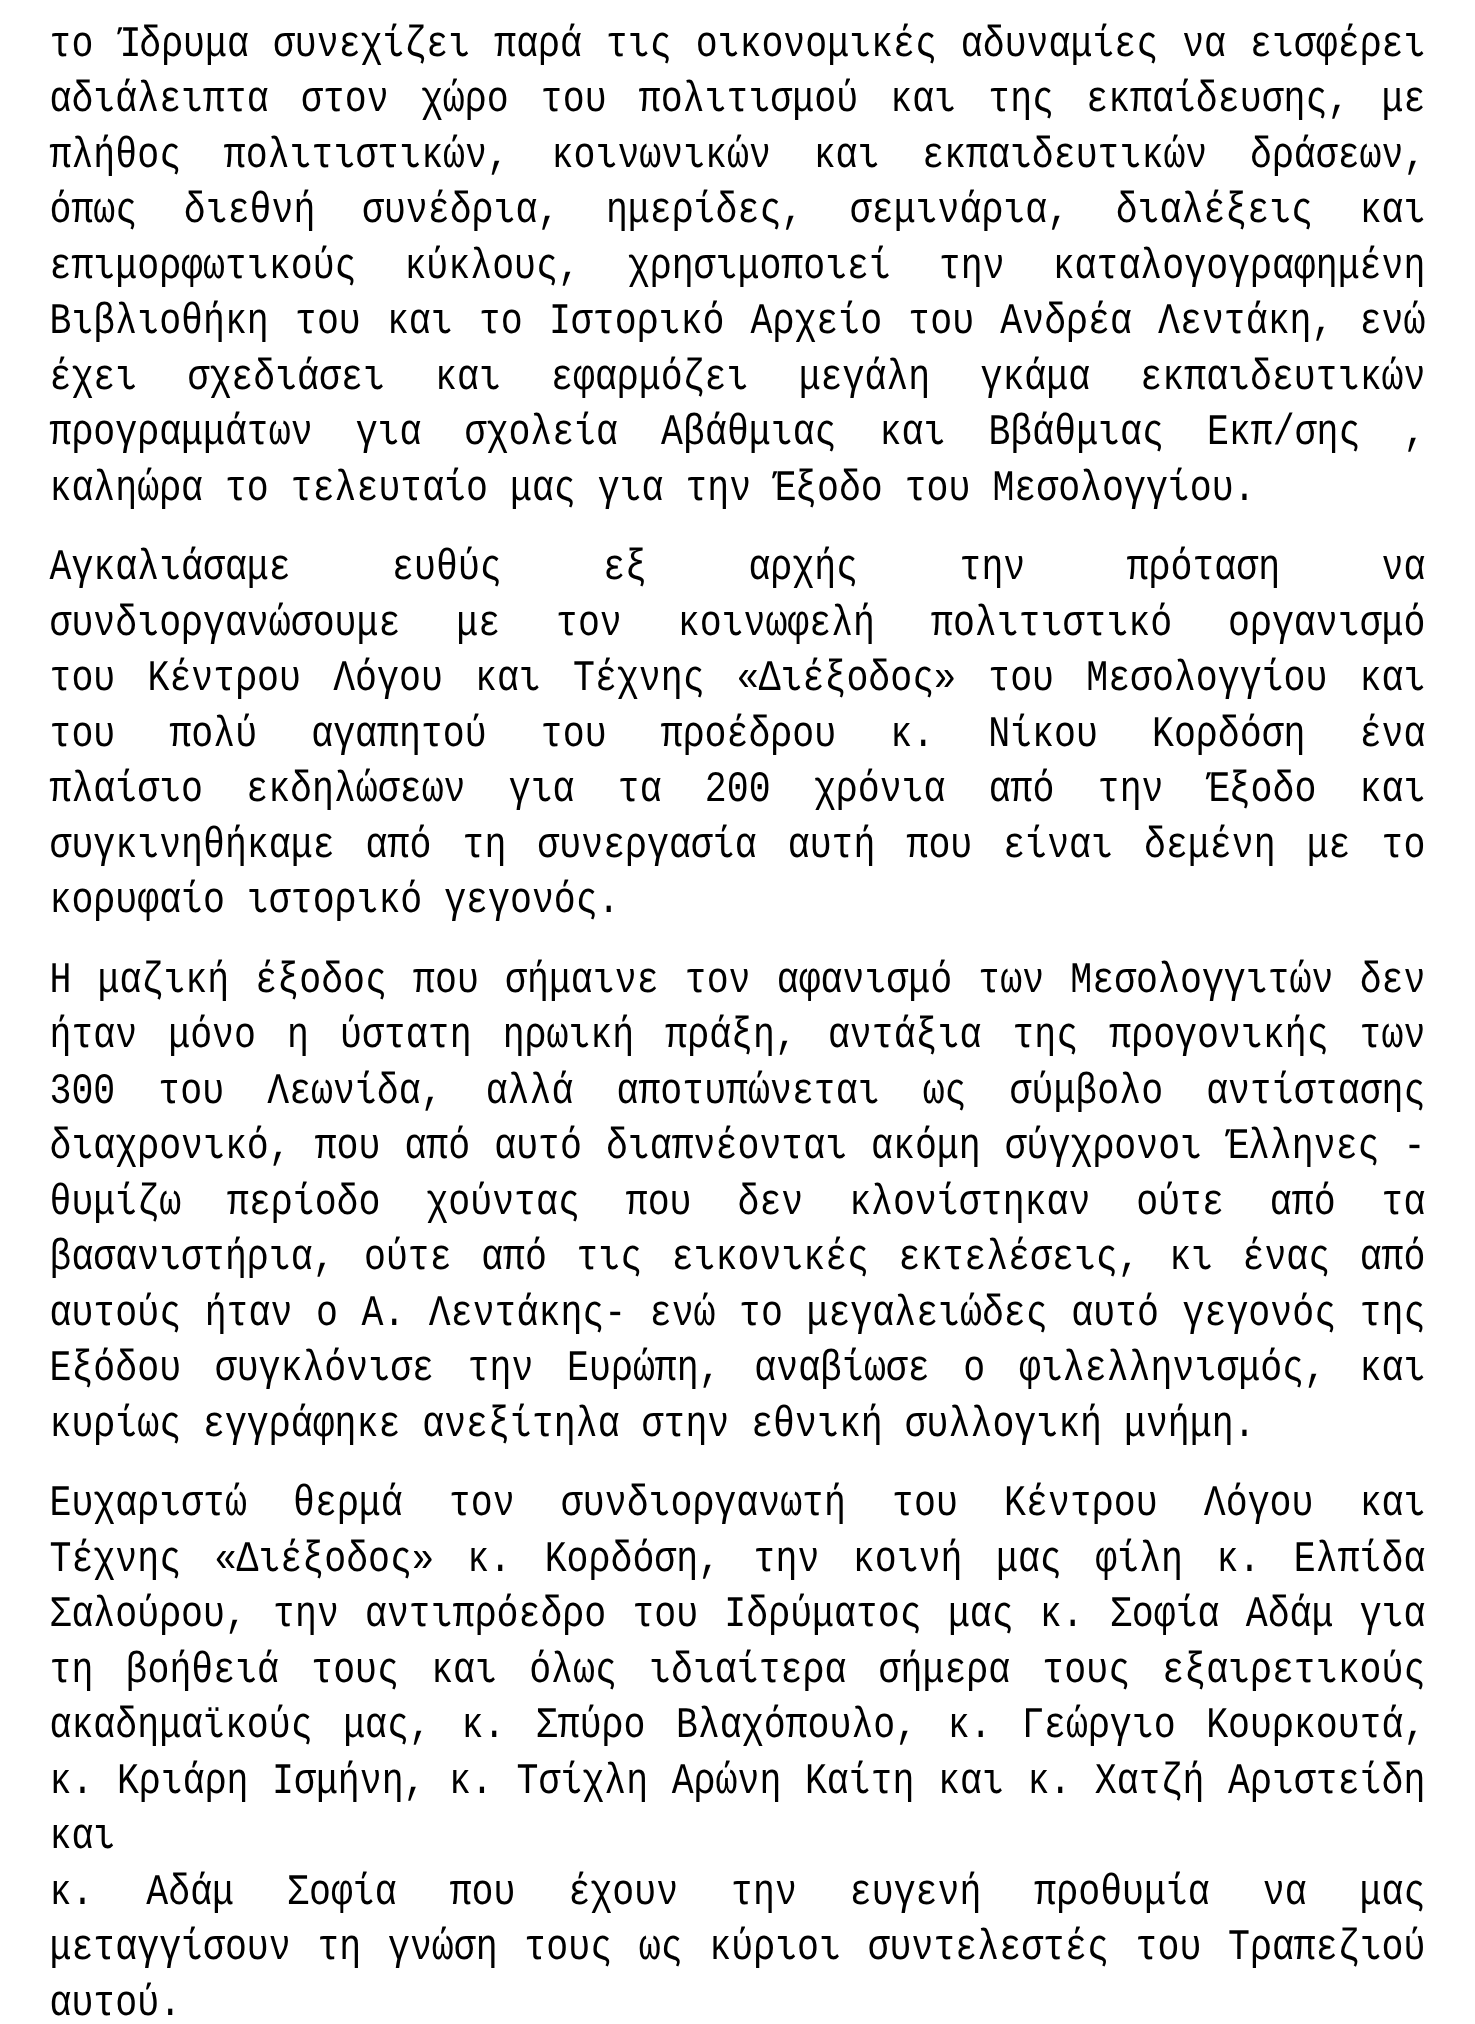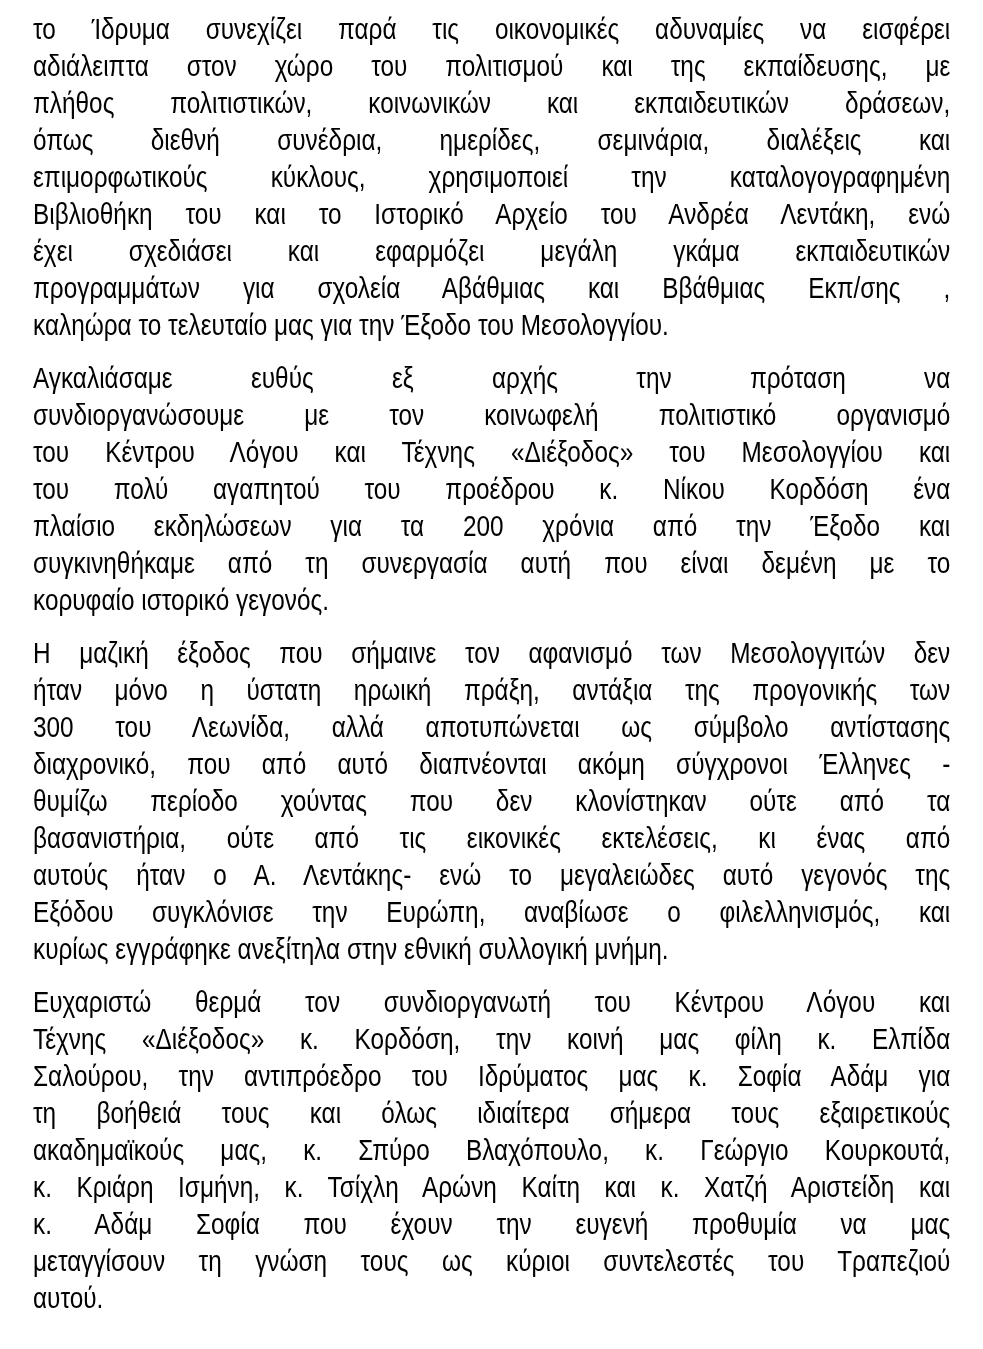--- a/index.html
+++ b/index.html
@@ -6,21 +6,21 @@
     margin: 0;
     padding: 0;
     background: #ffffff;
   }
   .page {
     position: relative;
     width: 983px;
     height: 1349px;
     background: #ffffff;
     overflow: hidden;
-    font-family: Liberation Sans, sans-serif;
+    font-family: Liberation Mono, monospace;
     color: #000000;
   }
   
   .text-column {
     position: absolute;
     top: 11px;
     left: 33px;
     width: 1092px;               
     transform: scaleX(0.84);
     transform-origin: 0 0;

